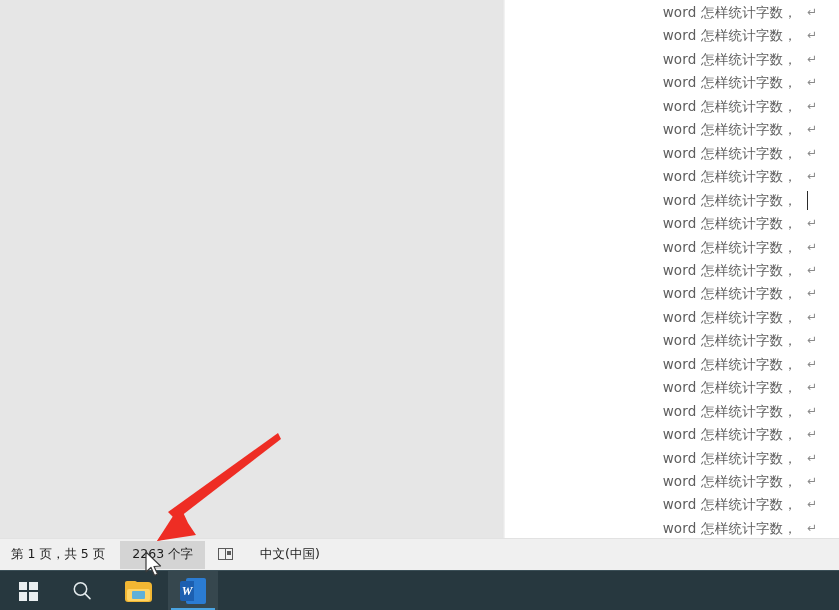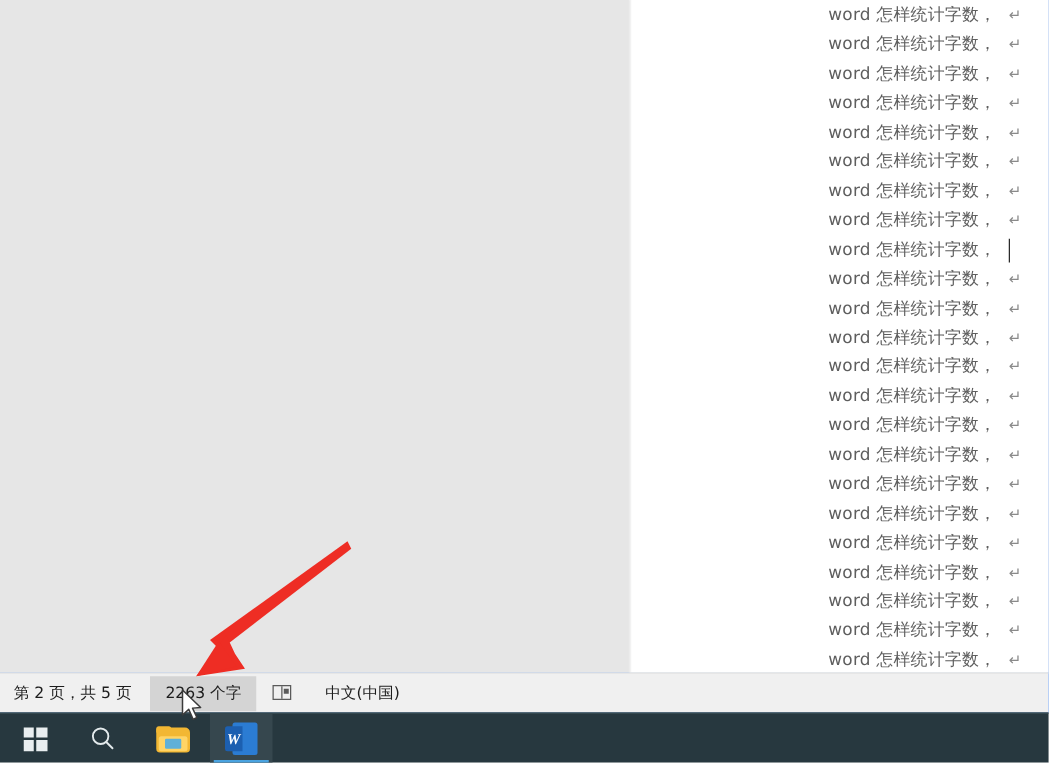--- a/index.html
+++ b/index.html
@@ -15,21 +15,21 @@
     position: relative;
   }
 
   
   #word-app {
     position: absolute;
     left: 0;
     top: 0;
     width: 839px;
     height: 570px;
-    background: #3b82f6;
+    background: #d946ef;
     overflow: hidden;
   }
 
   
   #doc-canvas {
     position: absolute;
     left: 0;
     top: 0;
     width: 839px;
     height: 538px;
@@ -392,21 +392,21 @@
             <span class="pilcrow">↵</span>
           </div>
         </div>
     </div>
 
   </div>
 
   <div id="status-bar">
 
     <div class="status-item" id="status-page">
-      <span>第 2 页，共 5 页</span>
+      <span>第 1 页，共 5 页</span>
     </div>
 
     <div class="status-item" id="status-words">
       <span>2263 个字</span>
     </div>
 
     <div class="status-item" id="status-proofing">
       <span class="proof-icon">
         <span class="bk"></span>
         <span class="spine"></span>

